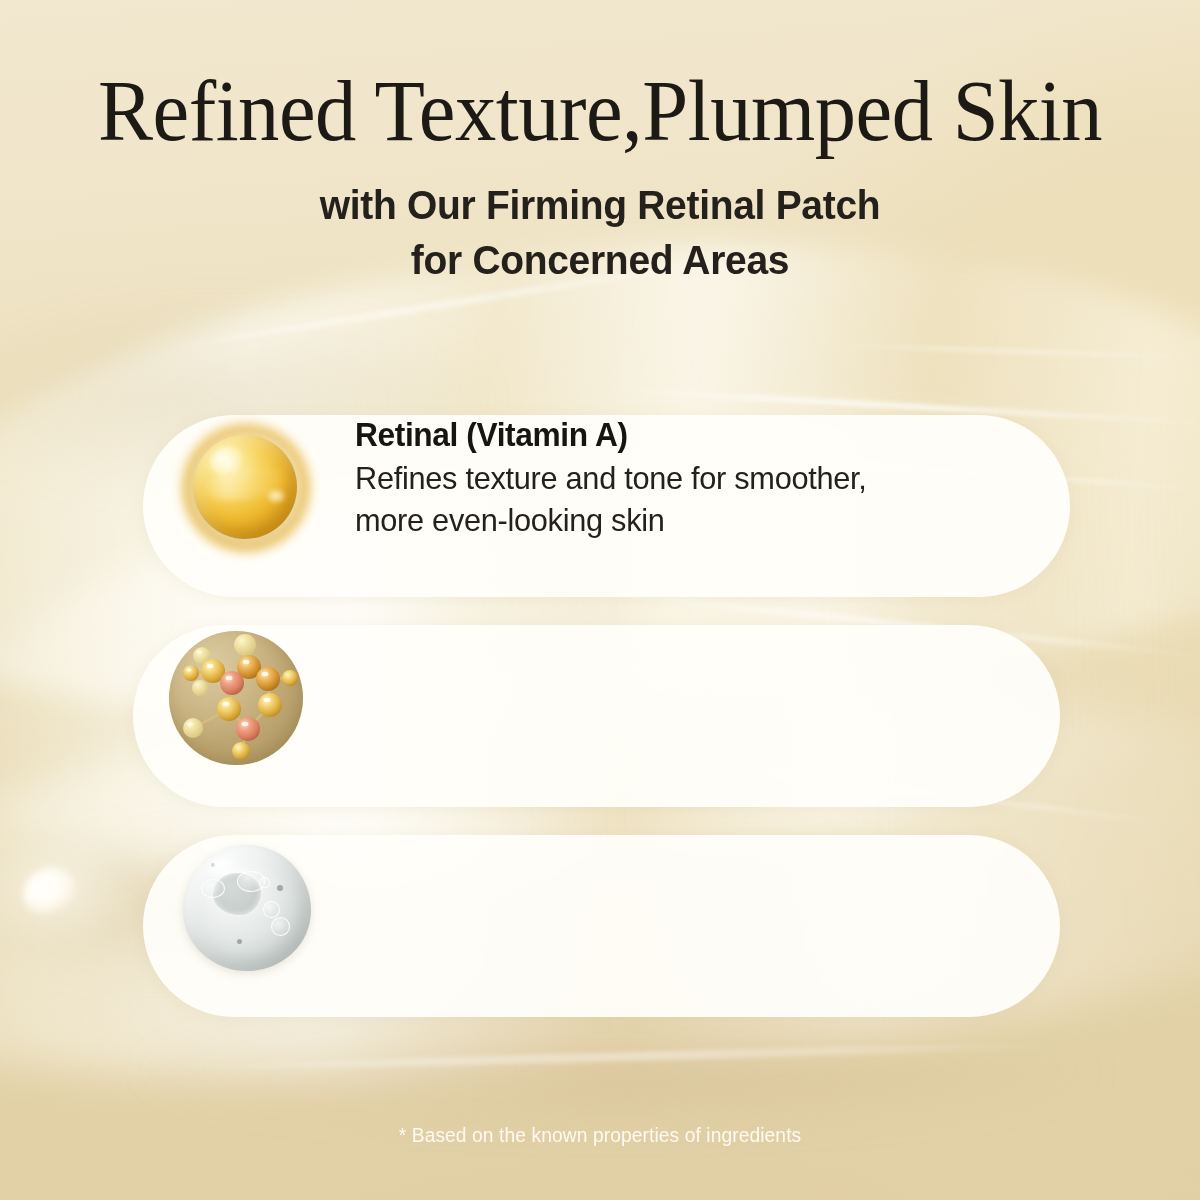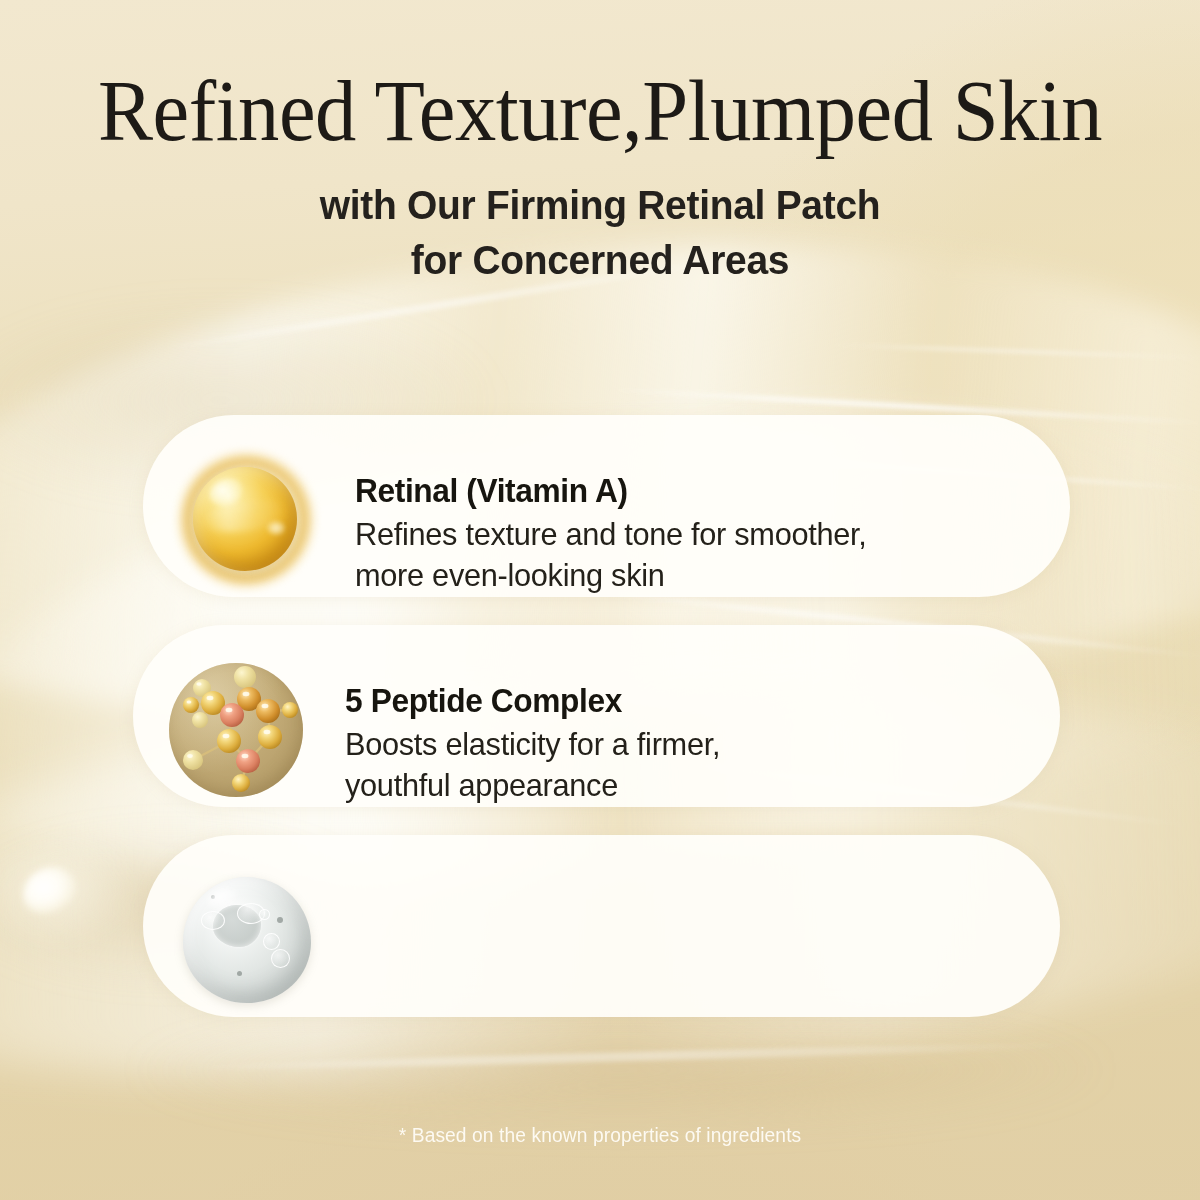--- a/index.html
+++ b/index.html
@@ -182,21 +182,21 @@
   .subhead .line { display: block; }
 
   
   .cards {
     position: absolute;
     top: 415px; left: 0; width: 1200px;
   }
   .card {
     position: relative;
     display: flex;
-    align-items: flex-end;
+    align-items: flex-start;
     height: 182px;
     margin-bottom: 28px;
     background: rgba(255,254,250,0.935);
     border-radius: 96px;
     box-shadow: 0 2px 16px rgba(190,168,124,0.13);
   }
   .card-1 { margin-left: 143px; width: 927px; }
   .card-2 { margin-left: 133px; width: 927px; }
   .card-3 { margin-left: 143px; width: 917px; }
 
@@ -514,27 +514,20 @@
               <ellipse cx="57" cy="73" rx="3.4" ry="2.2"></ellipse>
               <ellipse cx="98" cy="69" rx="3.4" ry="2.2"></ellipse>
               <ellipse cx="76" cy="93" rx="3.4" ry="2.2"></ellipse>
               <ellipse cx="30" cy="21" rx="2.6" ry="1.8"></ellipse>
               <ellipse cx="20" cy="39" rx="2.4" ry="1.6"></ellipse>
               <ellipse cx="21" cy="93" rx="2.8" ry="1.9"></ellipse>
             </g>
           </g>
         </svg>
       </div>
-      <div class="card-text">
-        <div class="card-title">5 Peptide Complex</div>
-        <div class="card-desc">
-          <span class="line">Boosts elasticity for a firmer,</span>
-          <span class="line">youthful appearance</span>
-        </div>
-      </div>
     </div>
 
     <div class="card card-3">
       <div class="card-icon">
         <div class="gel-drop"></div>
         <div class="gel-inner"></div>
         <div class="bub" style="left:30px;  top:44px; width:22px; height:17px;"></div>
         <div class="bub" style="left:66px;  top:36px; width:26px; height:19px;"></div>
         <div class="bub" style="left:92px;  top:66px; width:15px; height:15px;"></div>
         <div class="bub" style="left:100px; top:82px; width:17px; height:17px;"></div>

